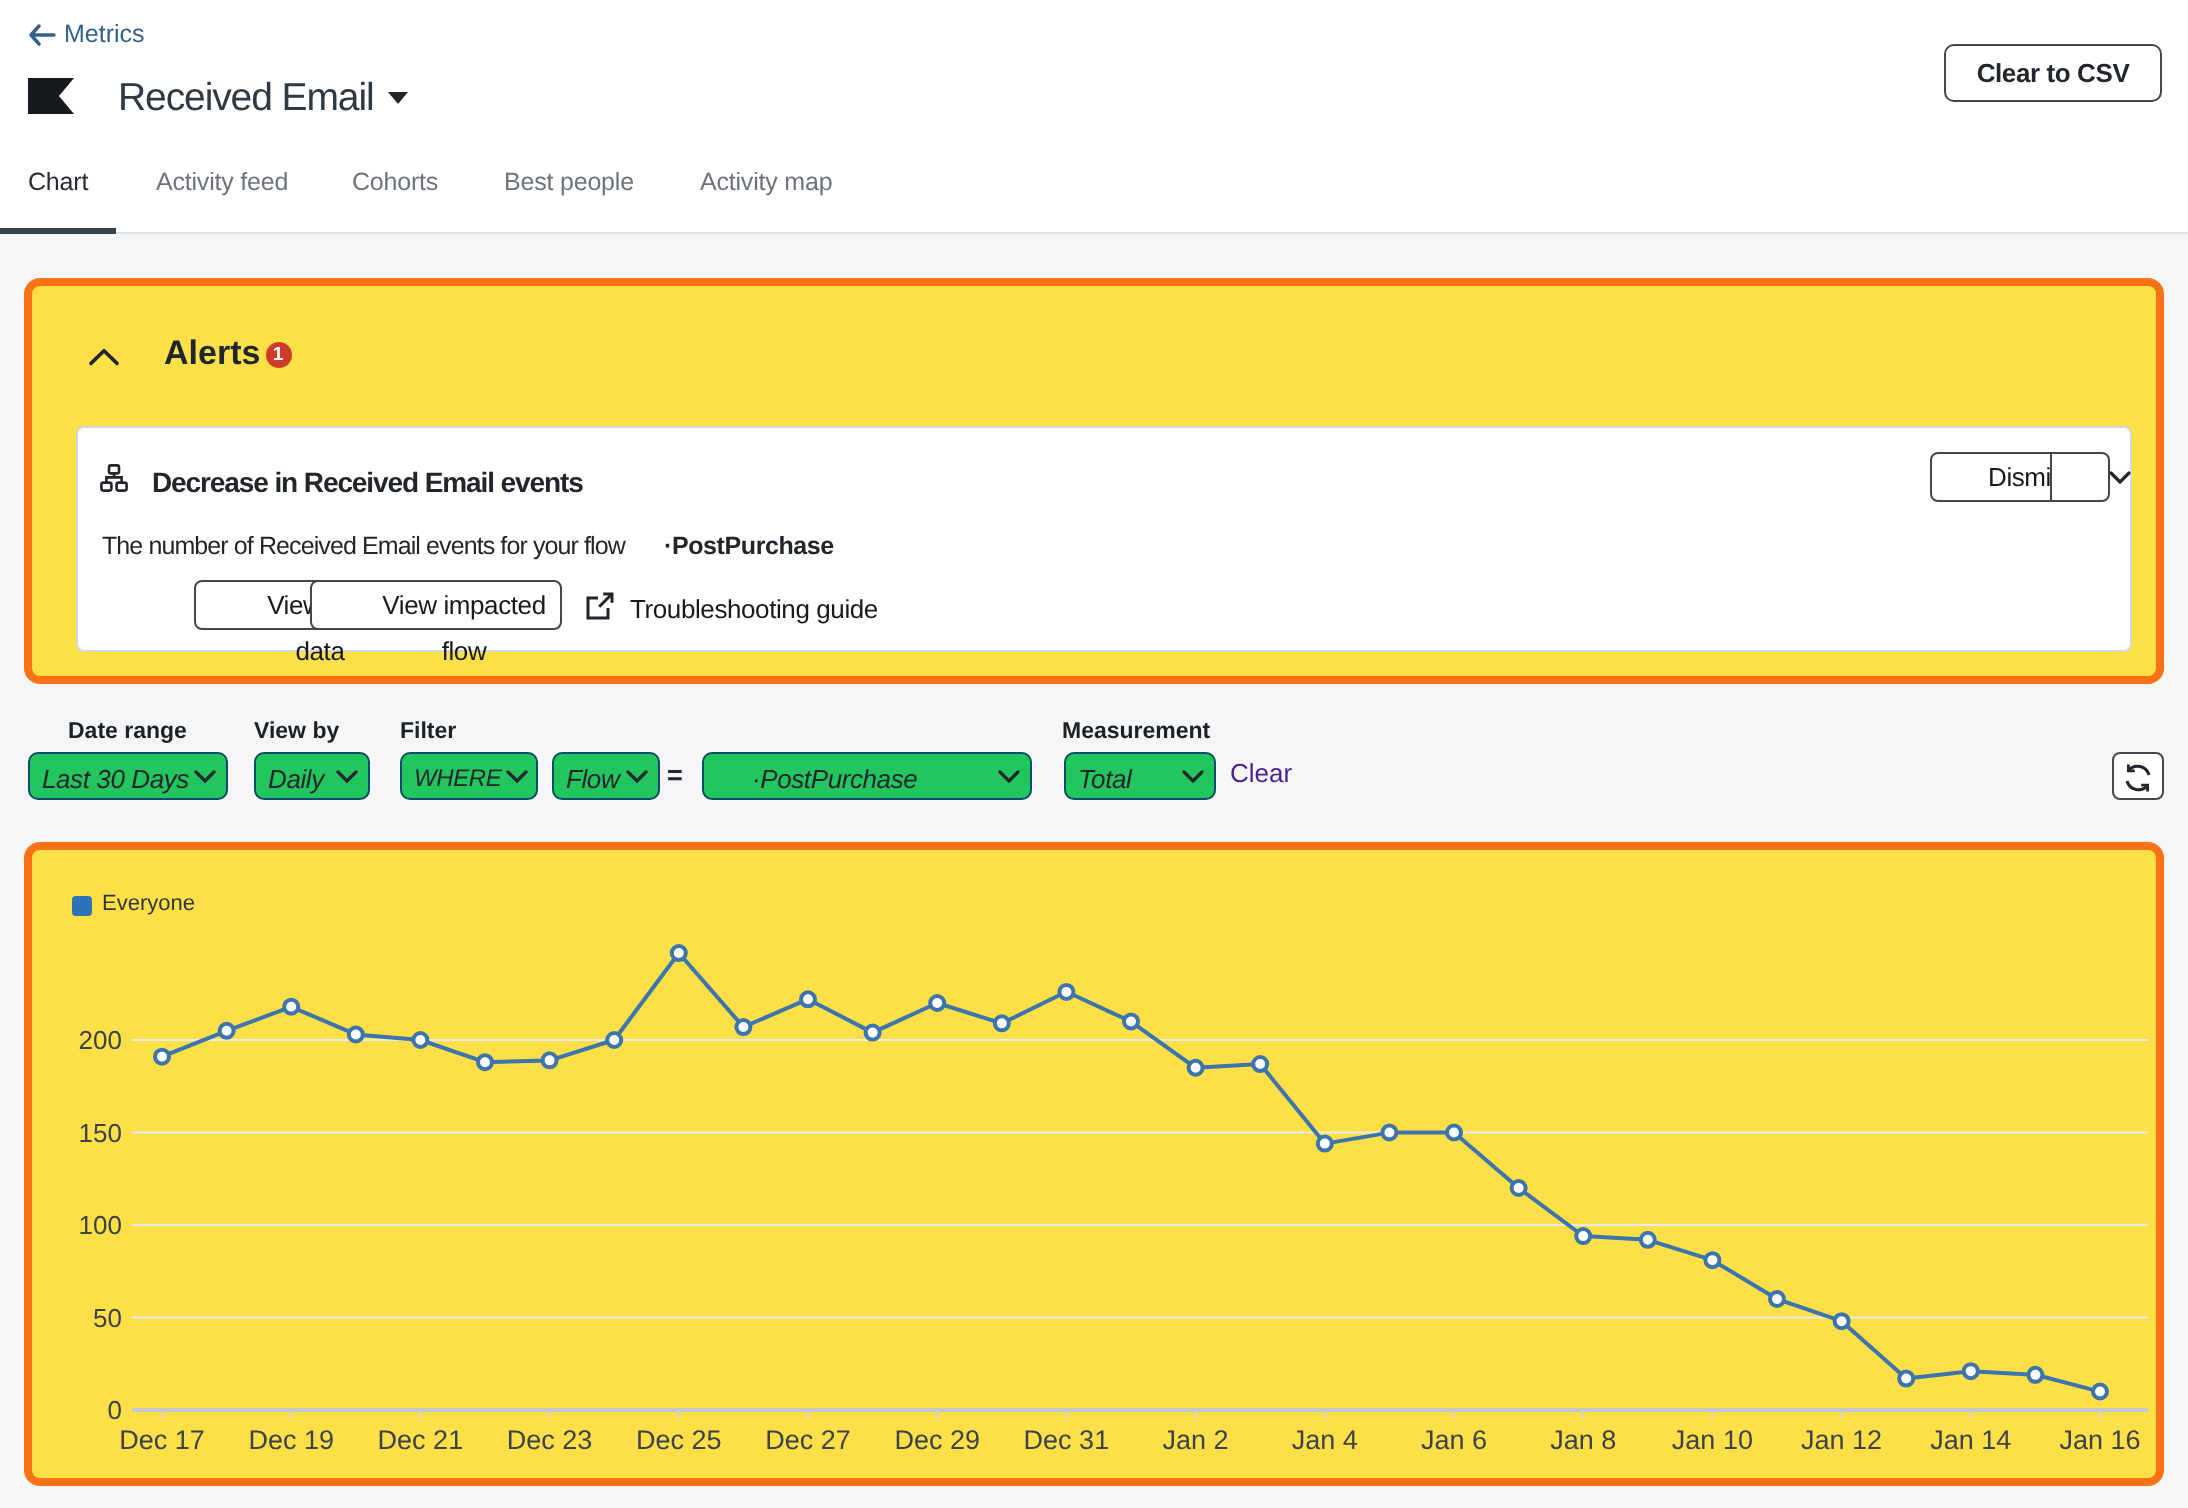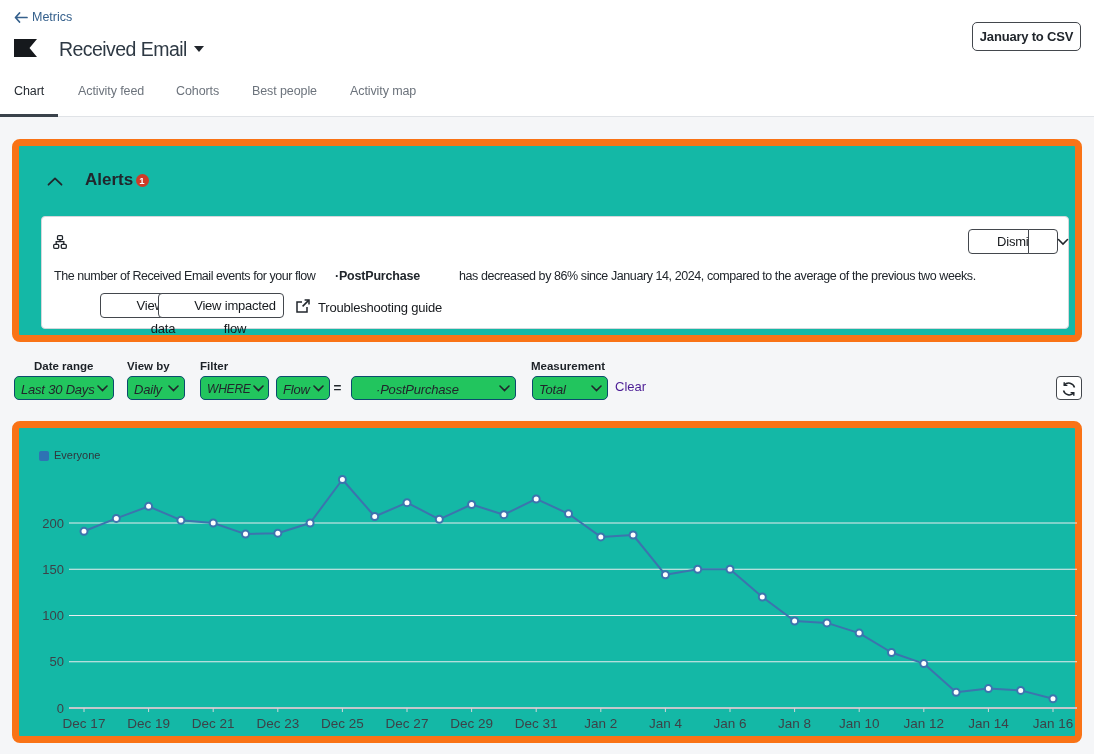--- a/index.html
+++ b/index.html
@@ -10,21 +10,21 @@
 .backlink { position:absolute; left:14px; top:10px; font-size:12.5px; color:#35608c; }
 
 .logo { position:absolute; left:14px; top:39px; }
 .title { position:absolute; left:59px; top:38px; font-size:19.5px; font-weight:500; color:#2e3944; letter-spacing:-0.55px; }
 .caret { position:absolute; left:194px; top:46px; width:0; height:0; border-left:5px solid transparent; border-right:5px solid transparent; border-top:6px solid #21262c; }
 .exportbtn { position:absolute; left:972px; top:22px; width:109px; height:29px; border:1px solid #43474d; border-radius:5px; background:#fff; font-size:13px; font-weight:700; letter-spacing:-0.2px; color:#21262c; text-align:center; line-height:27px; }
 .tab { position:absolute; top:84px; font-size:12.5px; letter-spacing:-0.1px; color:#6c737c; }
 .tab.active { color:#272c33; }
 .tabline { position:absolute; left:0; top:114px; width:58px; height:3px; background:#3a424b; }
 
-.card { position:absolute; background:#14b8a6; border:7px solid #f97316; border-radius:8px; }
+.card { position:absolute; background:#fde047; border:4px solid #f97316; border-radius:8px; }
 #alertcard { left:12px; top:139px; width:1070px; height:203px; }
 .chev-up { position:absolute; left:28px; top:28px; width:16px; height:16px; }
 .alerts-h { position:absolute; left:66px; top:24px; font-size:17px; font-weight:700; color:#21262c; }
 .badge { position:absolute; left:116.5px; top:27.5px; width:13px; height:13px; border-radius:50%; background:#ce3b28; color:#fff; font-size:9.5px; font-weight:700; text-align:center; line-height:13px; }
 #alertbox { position:absolute; left:22px; top:70px; width:1028px; height:113px; border:1px solid #d4d7db; border-radius:4px; background:#fff; }
 .a-title { position:absolute; left:37px; top:19px; letter-spacing:-0.55px; font-size:14px; font-weight:700; color:#21262c; }
 .flowicon { position:absolute; left:11px; top:18px; }
 .a-body { position:absolute; top:52px; font-size:12.5px; letter-spacing:-0.2px; color:#21262c; white-space:nowrap; }
 .btn { position:absolute; height:25px; border:1px solid #43474d; border-radius:4px; background:#fff; font-size:13px; font-weight:400; letter-spacing:-0.2px; color:#16191d; text-align:center;padding-left:28px; }
 .dismiss-l { left:926px; top:12px; width:61px; line-height:23px; border-radius:4px 0 0 4px; }
@@ -51,21 +51,21 @@
 <div id="page">
   <div id="header">
     <div class="backlink"><svg width="14" height="11" viewBox="0 0 14 11" style="vertical-align:-1.5px; margin-right:4px;">
           <path d="M5.5 1 L1.5 5.5 L5.5 10 M1.5 5.5 H13" stroke="#35608c" stroke-width="1.7" fill="none" stroke-linecap="round" stroke-linejoin="round"></path>
         </svg>Metrics</div>
     <svg class="logo" width="23" height="18" viewBox="0 0 23 18">
         <polygon points="0,0 23,0 15.5,9 23,18 0,18" fill="#16191d"></polygon>
       </svg>
     <div class="title">Received Email</div>
     <div class="caret"></div>
-    <div class="exportbtn">January to CSV</div>
+    <div class="exportbtn">Clear to CSV</div>
     <div class="tab active" style="left:14px;">Chart</div>
     <div class="tab" style="left:78px;">Activity feed</div>
     <div class="tab" style="left:176px;">Cohorts</div>
     <div class="tab" style="left:252px;">Best people</div>
     <div class="tab" style="left:350px;">Activity map</div>
     <div class="tabline"></div>
   </div>
 
   <div class="card" id="alertcard">
     <svg class="chev-up" width="16" height="16" viewBox="0 0 16 16">
@@ -73,23 +73,23 @@
       </svg>
     <div class="alerts-h">Alerts</div>
     <div class="badge">1</div>
     <div id="alertbox">
       <svg class="flowicon" width="14" height="14" viewBox="0 0 14 14" fill="none" stroke="#21262c" stroke-width="1.3">
         <rect x="4.5" y="0.7" width="5" height="4" rx="1"></rect>
         <rect x="0.7" y="9.3" width="5" height="4" rx="1"></rect>
         <rect x="8.3" y="9.3" width="5" height="4" rx="1"></rect>
         <path d="M7 4.7 V6.7 M7 6.7 H3.2 V9.3 M7 6.7 H10.8 V9.3"></path>
       </svg>
+      <div class="a-title">Decrease in Received Email events</div>
       <div class="a-body" style="left:12px; letter-spacing:-0.45px;">The number of Received Email events for your flow</div>
       <div class="a-body" style="left:293px; font-weight:700;">·PostPurchase</div>
-      <div class="a-body" style="left:417px; letter-spacing:-0.42px;">has decreased by 86% since January 14, 2024, compared to the average of the previous two weeks.</div>
       <div class="btn vfd">View flow data</div>
       <div class="btn vif">View impacted flow</div>
       <svg class="tsg-ico" width="16" height="16" viewBox="0 0 16 16" fill="none" stroke="#21262c" stroke-width="1.5">
         <path d="M12 9 V14 H2 V4 H7"></path>
         <path d="M9.6 2 H14 V6.4"></path>
         <path d="M13.6 2.4 L7.6 8.4"></path>
       </svg>
       <div class="tsg">Troubleshooting guide</div>
       <div class="btn dismiss-l">Dismiss</div>
       <div class="btn dismiss-r"><svg width="12" height="8" viewBox="0 0 12 8" style="margin-top:8px;">

